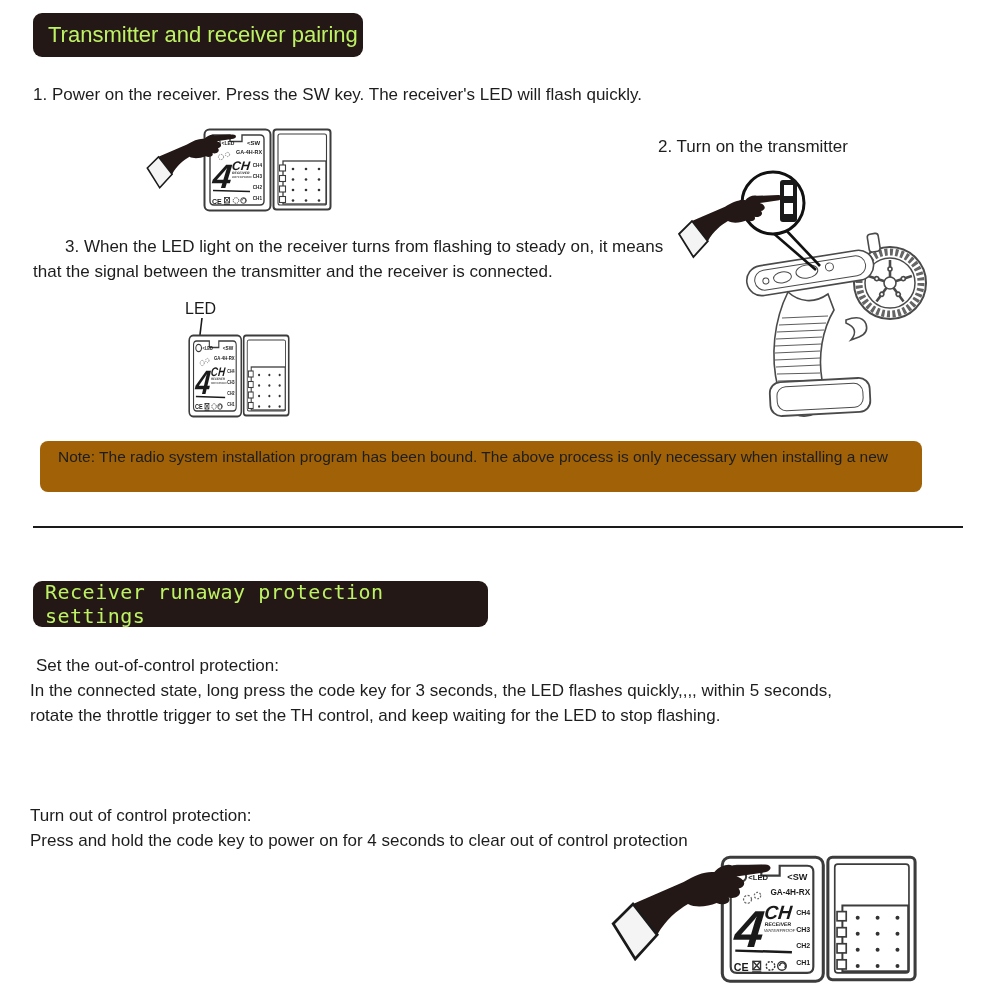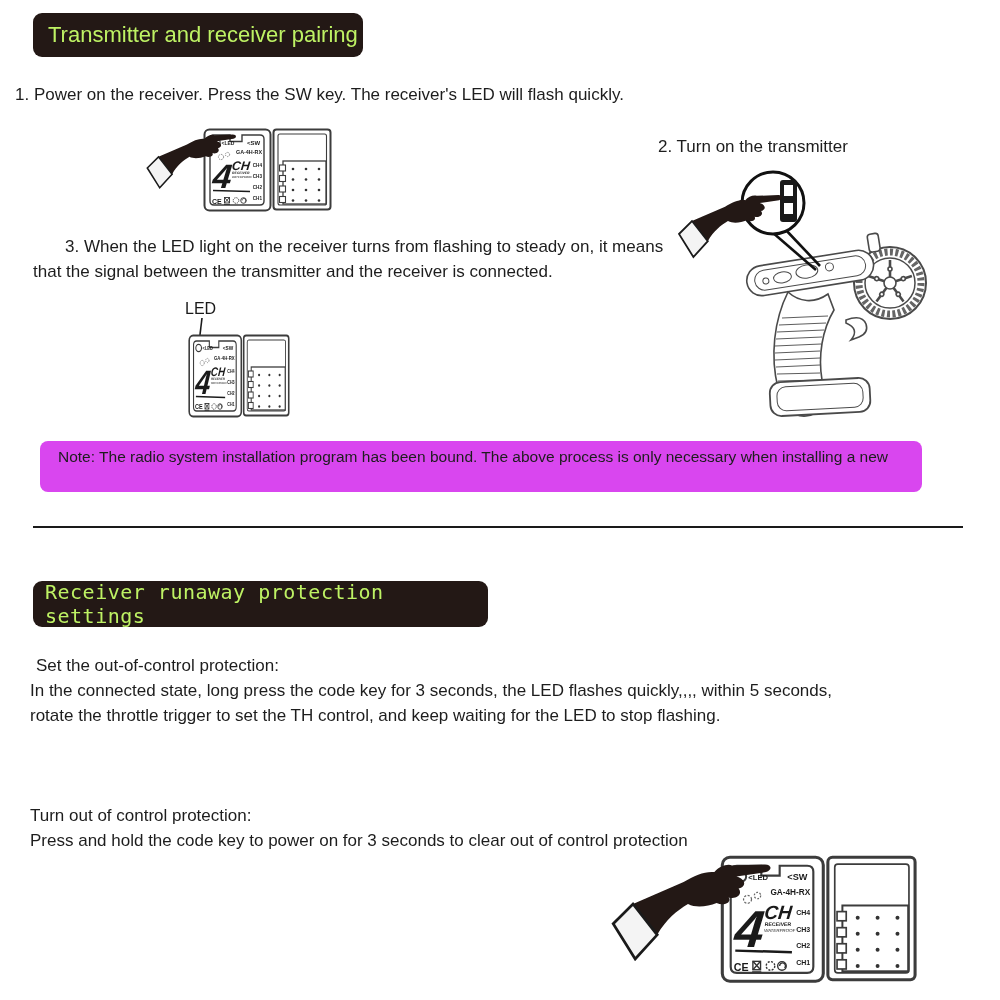--- a/index.html
+++ b/index.html
@@ -10,21 +10,21 @@
   .abs{position:absolute;}
   .section-title{
     background:#231815;color:#bef264;border-radius:9px;
     display:flex;align-items:center;box-sizing:border-box;
   }
   .t1{left:33px;top:13px;width:330px;height:44px;font-size:22px;padding-left:15px;}
   .t2{left:33px;top:581px;width:455px;height:46px;padding-left:12px;
       font-family:"DejaVu Sans Mono","Liberation Mono",monospace;font-size:20px;letter-spacing:0.5px;}
   .body-line{font-size:17px;white-space:nowrap;}
   .note-box{
-    left:40px;top:441px;width:882px;height:51px;background:#d946ef;border-radius:8px;
+    left:40px;top:441px;width:882px;height:51px;background:#a16207;border-radius:8px;
     box-sizing:border-box;padding:6px 0 0 18px;
   }
   .note-box div{font-size:15.5px;line-height:20.5px;white-space:nowrap;}
   .divider{left:33px;top:526px;width:930px;height:0;border-top:2.5px solid #1a1a1a;}
   svg text{font-family:"Liberation Sans",sans-serif;fill:#1a1a1a;}
 </style>
 </head>
 <body>
 
 <svg width="0" height="0" style="position:absolute">
@@ -93,21 +93,21 @@
                C58,48 48,56 40,70 Z" fill="#231815"></path>
       <polygon points="0,60 18,42 40,70 20,92" fill="#f4f4f4" stroke="#1a1a1a" stroke-width="2.5"></polygon>
     </g>
   </defs>
 </svg>
 
 <div class="abs section-title t1">
   <span>Transmitter and receiver pairing</span>
 </div>
 
-<div class="abs body-line" style="left:15px;top:85px;">1. Power on the receiver.  Press the SW key.  The receiver's LED will flash quickly.</div>
+<div class="abs body-line" style="left:33px;top:85px;">1. Power on the receiver.  Press the SW key.  The receiver's LED will flash quickly.</div>
 
 <svg class="abs" style="left:145px;top:121px;" width="200" height="100" viewBox="0 0 200 100">
   <use href="#rx" transform="translate(58,7)"></use>
   <use href="#hand" transform="translate(2.3,9.8) scale(0.62)"></use>
 </svg>
 
 <div class="abs body-line" style="left:658px;top:137px;">2. Turn on the transmitter</div>
 
 <svg class="abs" style="left:650px;top:158px;" width="282" height="280" viewBox="0 0 282 280">
   <g fill="#fff" stroke="#4a4a4a" stroke-width="1.6">
@@ -210,18 +210,18 @@
 
 <div class="abs section-title t2">
   <span>Receiver runaway protection settings</span>
 </div>
 
 <div class="abs body-line" style="left:36px;top:656px;">Set the out-of-control protection:</div>
 <div class="abs body-line" style="left:30px;top:681px;">In the connected state, long press the code key for 3 seconds, the LED flashes quickly,,,, within 5 seconds,</div>
 <div class="abs body-line" style="left:30px;top:706px;">rotate the throttle trigger to set the TH control, and keep waiting for the LED to stop flashing.</div>
 
 <div class="abs body-line" style="left:30px;top:806px;">Turn out of control protection:</div>
-<div class="abs body-line" style="left:30px;top:831px;">Press and hold the code key to power on for 3 seconds to clear out of control protection</div>
+<div class="abs body-line" style="left:30px;top:831px;">Press and hold the code key to power on for 4 seconds to clear out of control protection</div>
 
 <svg class="abs" style="left:608px;top:848px;" width="330" height="150" viewBox="0 0 330 150">
   <use href="#rx" transform="translate(112,7) scale(1.53)"></use>
   <use href="#hand" transform="translate(5.2,9.8) scale(1.1)"></use>
 </svg>
 
 </body></html>

